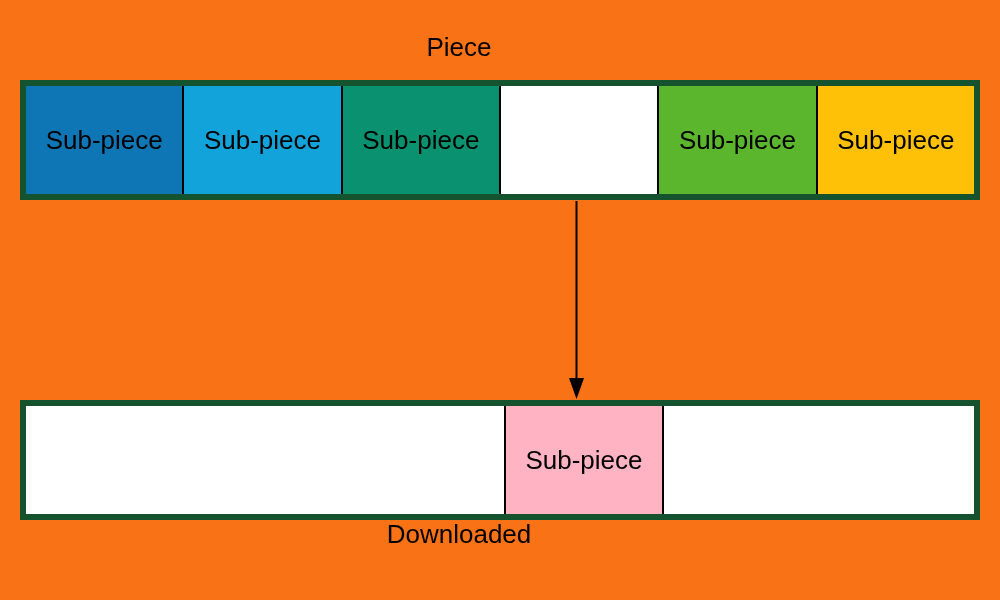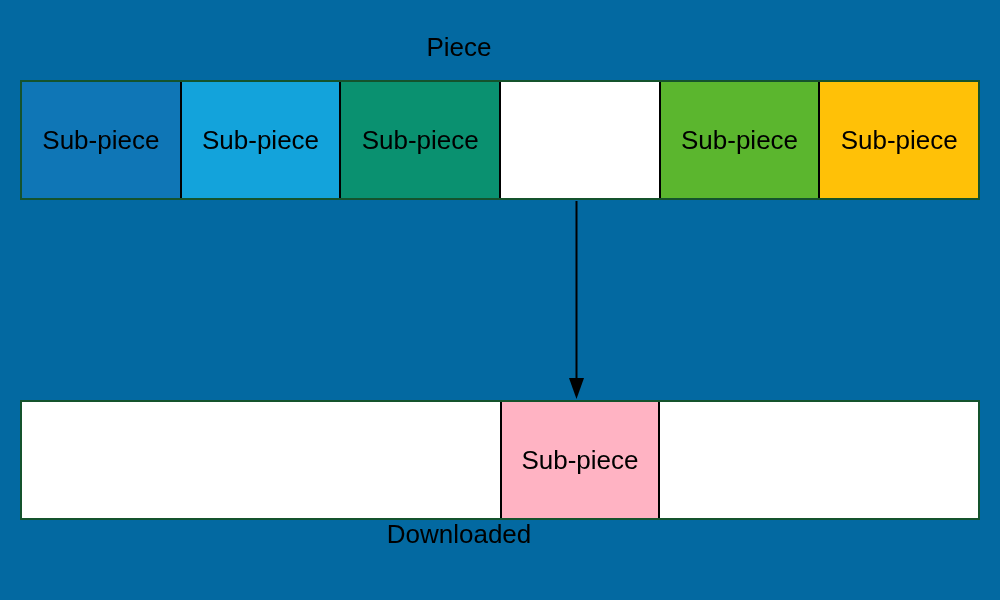--- a/index.html
+++ b/index.html
@@ -4,42 +4,42 @@
 <style>
   html, body {
     margin: 0;
     padding: 0;
     background: #ffffff;
   }
   .stage {
     position: relative;
     width: 1000px;
     height: 600px;
-    background: #0369a1;
+    background: #f97316;
     font-family: "Liberation Sans", "DejaVu Sans", sans-serif;
     color: #000000;
     overflow: hidden;
   }
   .label {
     position: absolute;
     font-size: 26px;
     line-height: 1.15;
     white-space: nowrap;
     transform: translateX(-50%);
     color: #000000;
   }
   .title-label  { left: 459px; top: 33px;  }
   .bottom-label { left: 459px; top: 520px; }
 
   .bar {
     position: absolute;
     left: 20px;
     width: 960px;
     height: 120px;
-    border: 2px solid #14532d;
+    border: 6px solid #14532d;
     box-sizing: border-box;
     background: #ffffff;
   }
   .bar-top    { top: 80px;  display: flex; }
   .bar-bottom { top: 400px; }
 
   .seg {
     flex: 1 1 0;
     display: flex;
     align-items: center;

